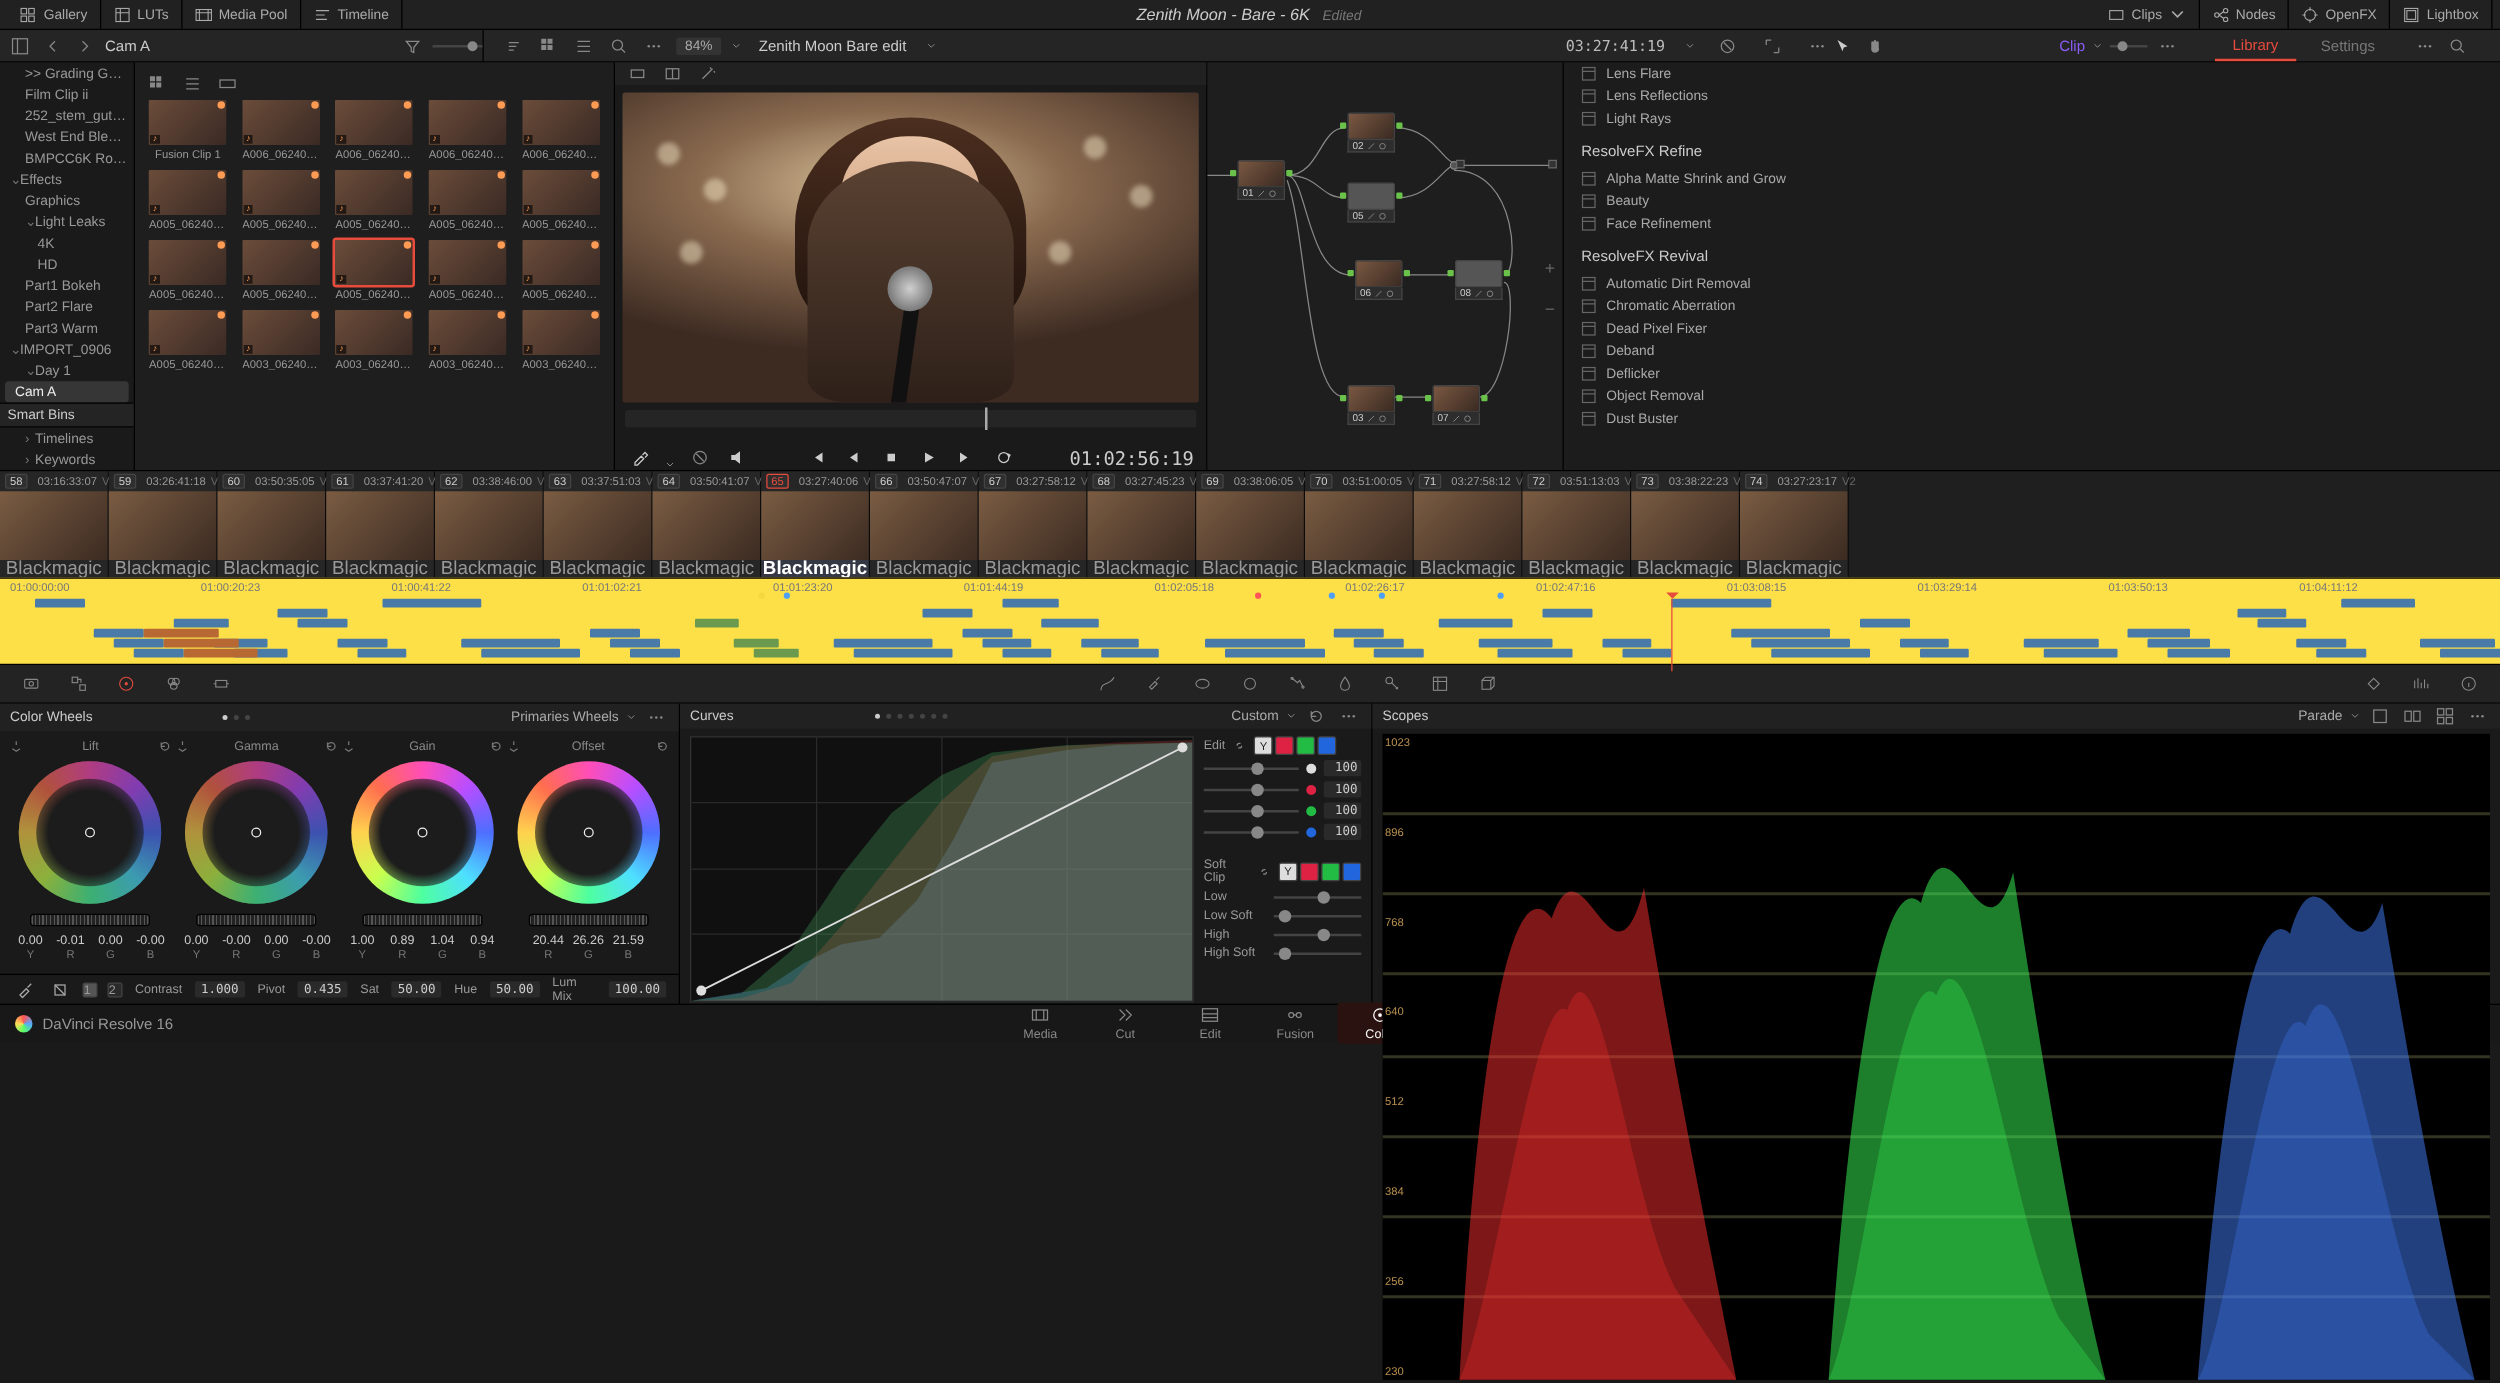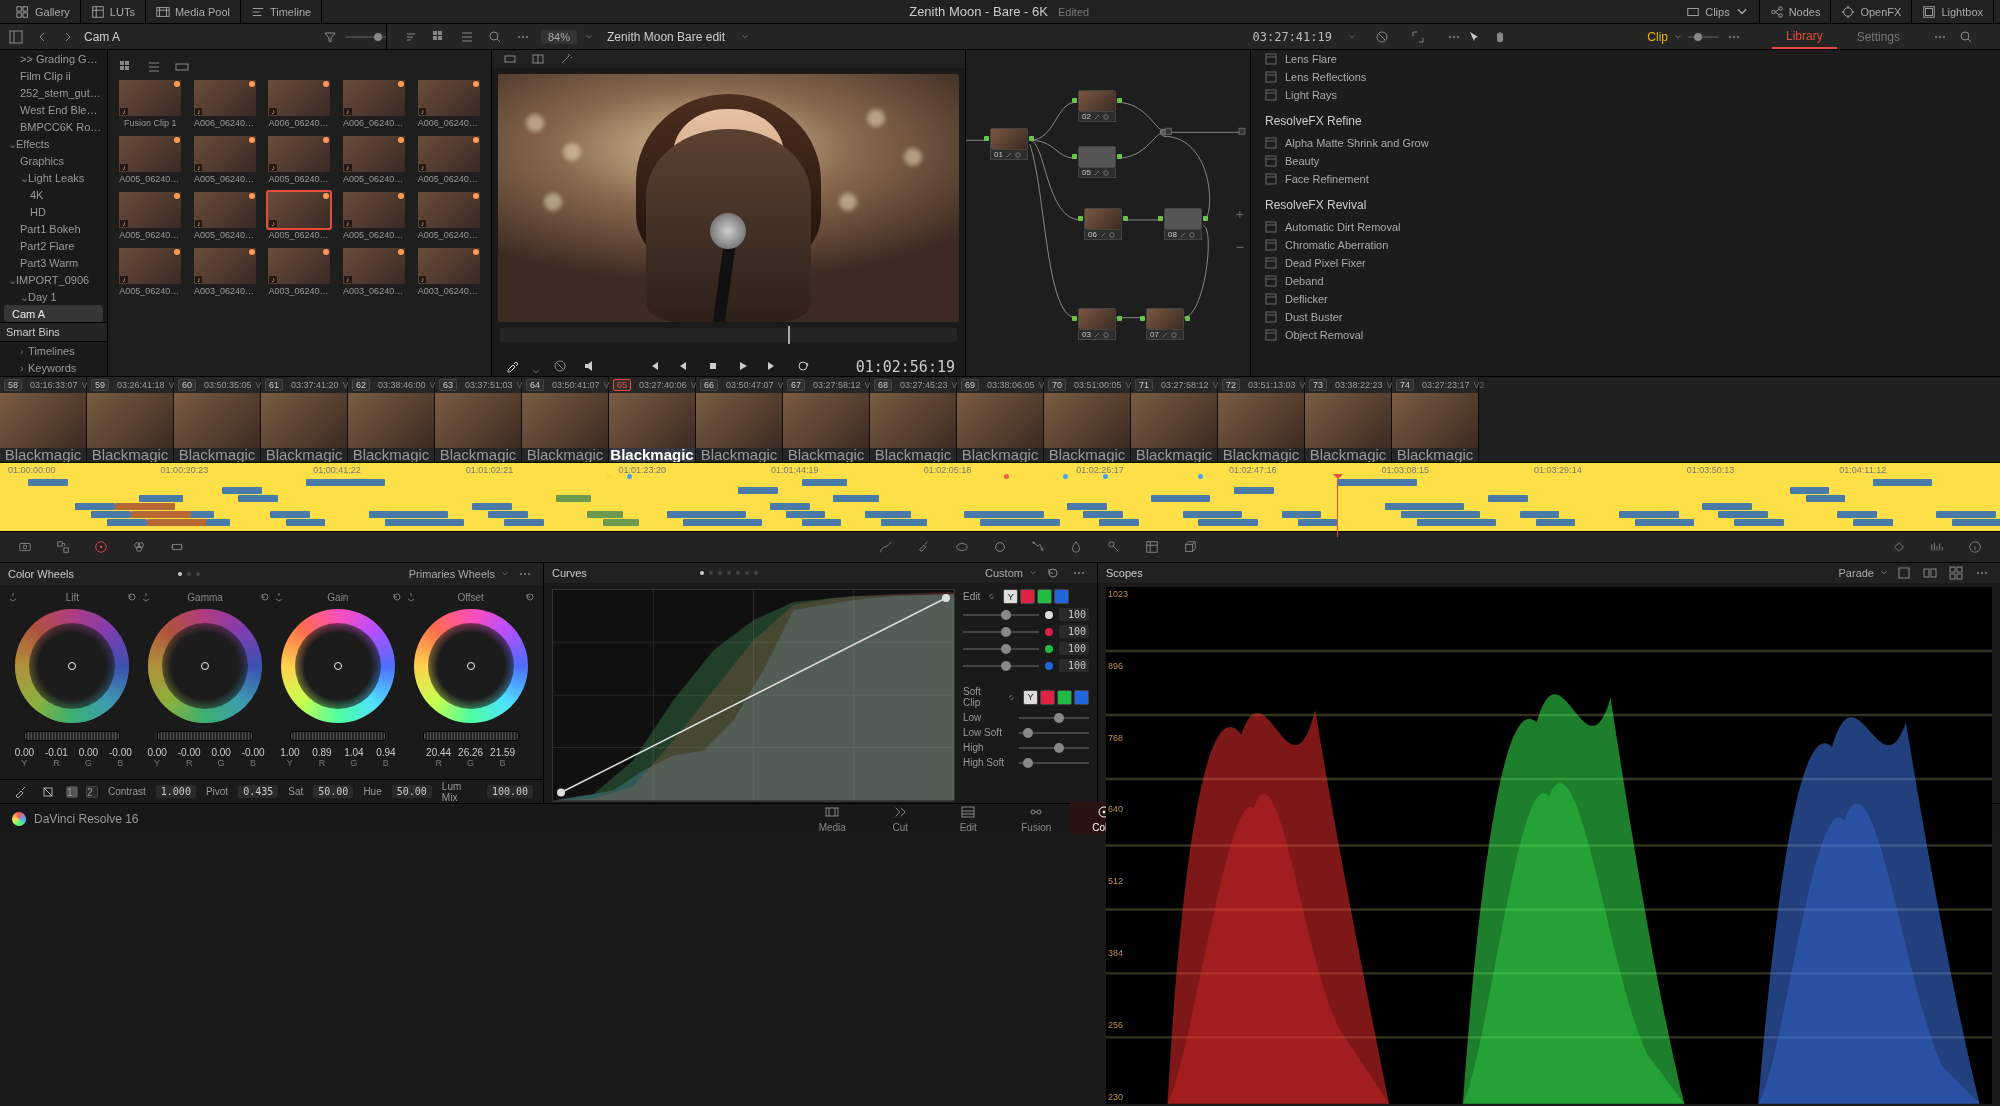--- a/index.html
+++ b/index.html
@@ -4,21 +4,21 @@
 <style>
 * { margin: 0; padding: 0; box-sizing: border-box; font-family: -apple-system, "Segoe UI", Arial, sans-serif; }
 body { background: #1a1a1a; color: #aaa; font-size: 11px; overflow: hidden; width: 2000px; height: 1106px; user-select: none; }
 svg { display: block; }
 
 
 .top-bar, .sub-bar { display: flex; align-items: center; height: 22px; background: #212121; border-bottom: 1px solid #000; padding: 0 6px; }
 .top-bar { height: 24px; }
 .top-btn { display: flex; align-items: center; gap: 5px; padding: 0 10px; height: 100%; border-right: 1px solid #000; cursor: pointer; color: #aaa; }
 .top-btn svg { width: 14px; height: 14px; }
-.top-title { flex: 1; text-align: center; color: #ccc; font-size: 13px; }
+.top-title { flex: 1; text-align: center; color: #ccc; font-size: 13px; font-style: italic; }
 .top-title .edited { color: #777; font-size: 11px; margin-left: 10px; }
 
 .sub-bar { height: 26px; background: #252525; font-size: 12px; }
 .sub-left, .sub-center, .sub-right, .sub-far-right { display: flex; align-items: center; gap: 6px; height: 100%; }
 .sub-left { width: 380px; }
 .sub-center { flex: 1; justify-content: center; gap: 16px; }
 .sub-right { width: 290px; justify-content: flex-end; padding-right: 10px; }
 .sub-far-right { width: 240px; justify-content: center; }
 .ico-btn { width: 20px; height: 20px; color: #888; display: flex; align-items: center; justify-content: center; cursor: pointer; }
 .ico-btn svg { width: 14px; height: 14px; }
@@ -343,21 +343,21 @@
         <svg viewBox="0 0 14 14" fill="#ccc">
           <path d="M3 2l8 5-3 1-1 3z"></path>
         </svg>
       </div>
     <div class="ico-btn">
         <svg viewBox="0 0 14 14" fill="#888">
           <path d="M4 7V4a1 1 0 012 0v3V3a1 1 0 012 0v4V4a1 1 0 012 0v4a3 3 0 01-6 2z"></path>
         </svg>
       </div>
     <div style="flex:1"></div>
-    <span style="color:#eab308">Clip</span>
+    <span style="color:#8b5cf6">Clip</span>
     <svg viewBox="0 0 10 10" width="8" height="8" stroke="#888" fill="none">
         <path d="M2 3l3 3 3-3"></path>
       </svg>
     <div style="width:30px;height:2px;background:#444;position:relative">
         <div style="position:absolute;left:20%;top:-3px;width:8px;height:8px;border-radius:50%;background:#888"></div>
       </div>
     <div class="ico-btn">
         <svg viewBox="0 0 14 14" fill="#888">
           <circle cx="3" cy="7" r="1"></circle>
           <circle cx="7" cy="7" r="1"></circle>
@@ -847,28 +847,28 @@
             <rect x="1" y="1" width="10" height="10"></rect>
             <path d="M1 4h10"></path>
           </svg>
           <span>Deflicker</span>
         </div>
         <div class="lib-item">
           <svg viewBox="0 0 12 12" stroke="currentColor" fill="none">
             <rect x="1" y="1" width="10" height="10"></rect>
             <path d="M1 4h10"></path>
           </svg>
-          <span>Dust Buster</span>
+          <span>Object Removal</span>
         </div>
         <div class="lib-item">
           <svg viewBox="0 0 12 12" stroke="currentColor" fill="none">
             <rect x="1" y="1" width="10" height="10"></rect>
             <path d="M1 4h10"></path>
           </svg>
-          <span>Object Removal</span>
+          <span>Dust Buster</span>
         </div>
       </div>
   </div>
 </div>
 
 <div class="filmstrip-row" id="filmstrip">
     <div class="clip-cell">
       <div class="clip-head">
         <span class="clip-num">58</span>
         <div class="clip-rb"></div>

